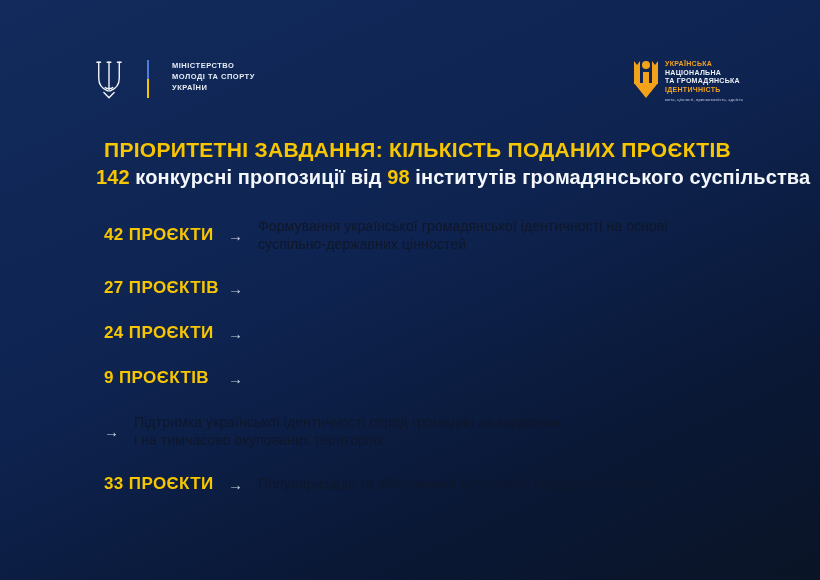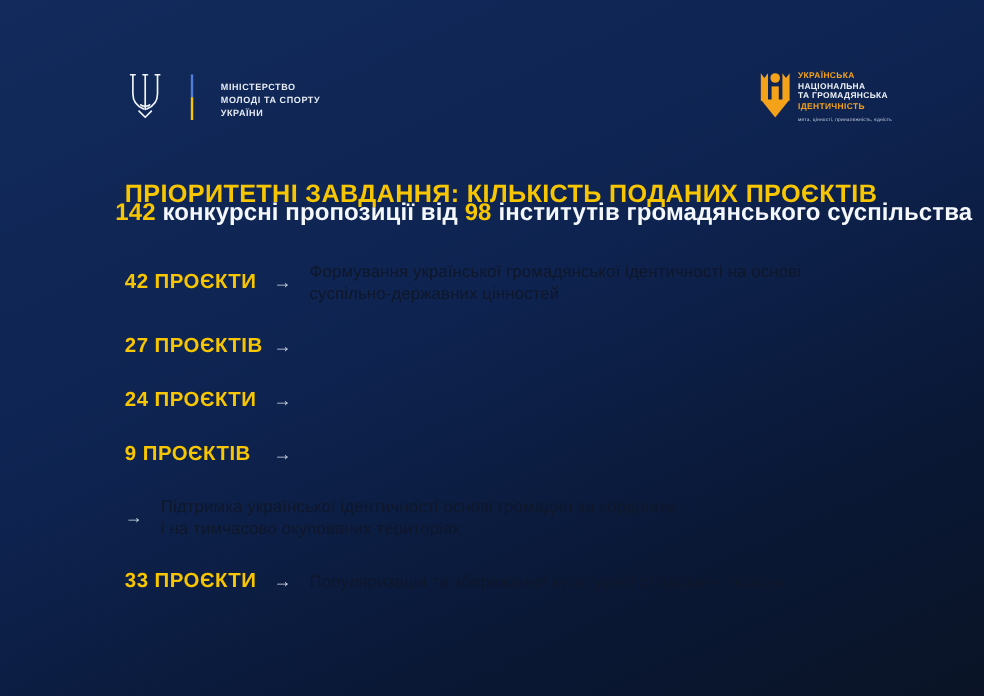--- a/index.html
+++ b/index.html
@@ -12,24 +12,24 @@
     position: relative;
     overflow: hidden;
     background: linear-gradient(155deg, #122B5C 0%, #0E2350 45%, #0A1836 75%, #0A1426 100%);
     font-family: "Liberation Sans", sans-serif;
     -webkit-font-smoothing: antialiased;
   }
 
   
   .ministry-logo {
     position: absolute;
-    left: 107px;
+    left: 95px;
     top: 60px;
     display: flex;
-    align-items: flex-end;
+    align-items: flex-start;
     gap: 21px;
   }
   .ministry-logo svg { display: block; }
   .flag-divider {
     width: 2px;
     height: 38px;
     display: flex;
     flex-direction: column;
     margin-left: 3px;
   }
@@ -76,21 +76,20 @@
   
   .page-title {
     position: absolute;
     left: 104px;
     top: 138px;
     color: #F7C600;
     font-size: 21px;
     font-weight: 700;
     letter-spacing: 0.3px;
     white-space: nowrap;
-    margin-top: 12px;
   }
   .page-subtitle {
     position: absolute;
     left: 96px;
     top: 166px;
     color: #F4F7FB;
     font-size: 20px;
     font-weight: 700;
     letter-spacing: 0.1px;
     white-space: nowrap;
@@ -204,21 +203,21 @@
       <div class="arrow">→</div>
     </div>
 
     <div class="row">
       <div class="count">9 ПРОЄКТІВ</div>
       <div class="arrow">→</div>
     </div>
 
     <div class="row">
       <div class="arrow">→</div>
-      <div class="desc">Підтримка української ідентичності основі громадян за кордоном
+      <div class="desc">Підтримка української ідентичності серед громадян за кордоном
 і на тимчасово окупованих територіях</div>
     </div>
 
     <div class="row">
       <div class="count">33 ПРОЄКТИ</div>
       <div class="arrow">→</div>
       <div class="desc">Популяризація та збереження культурної спадщини України</div>
     </div>
 
   </div>

